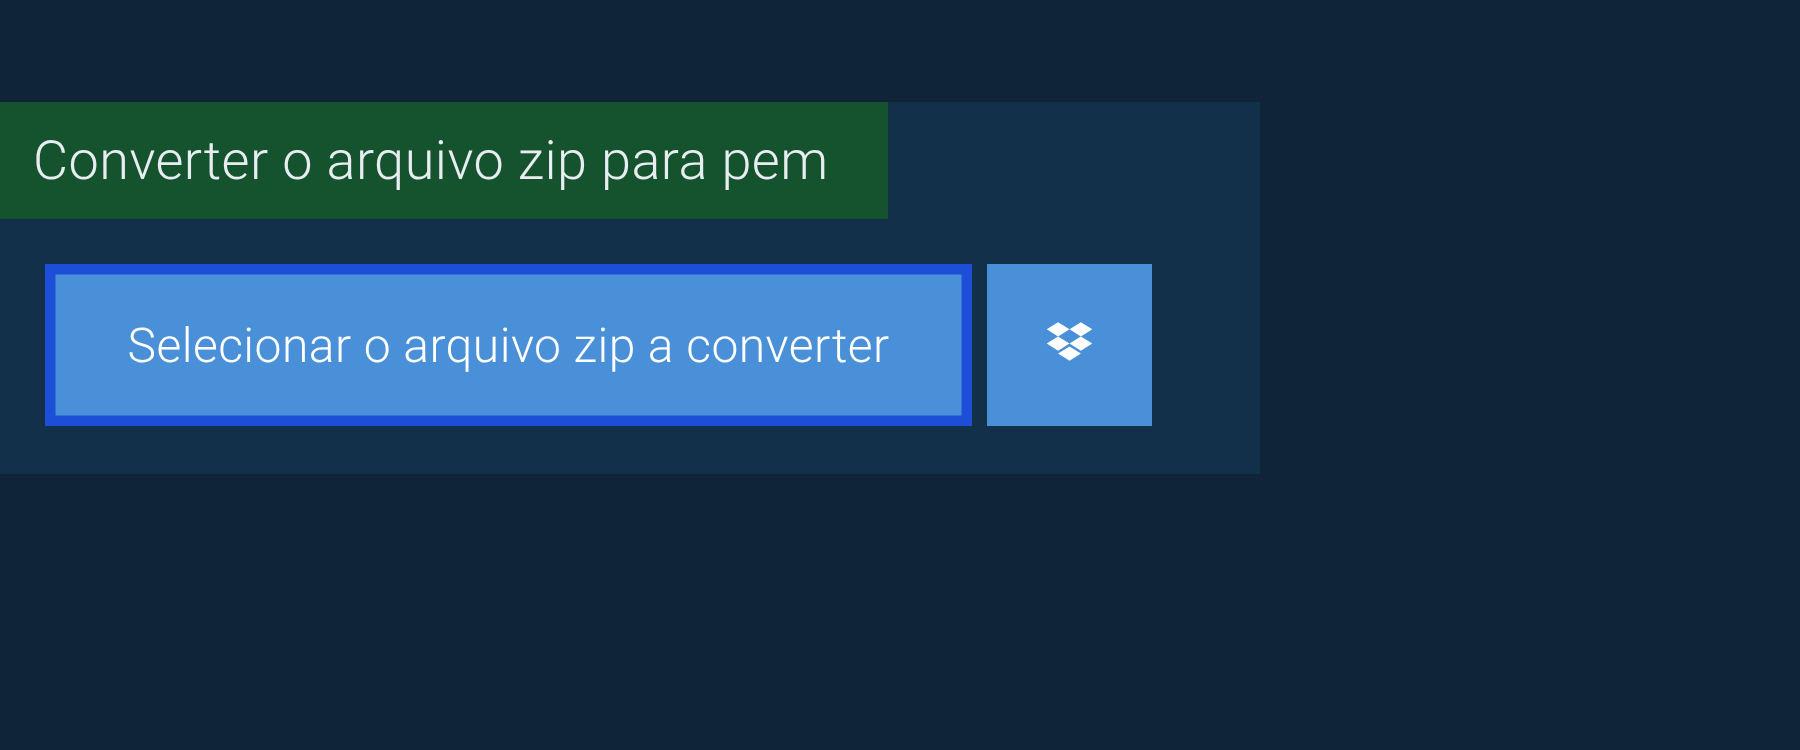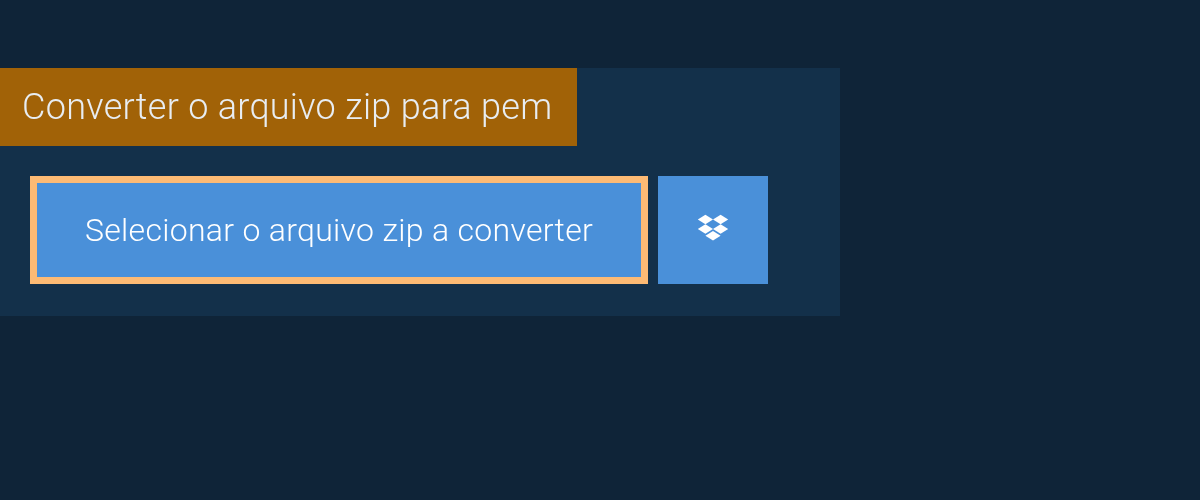--- a/index.html
+++ b/index.html
@@ -16,39 +16,39 @@
       overflow: hidden;
     }
     .panel {
       background: #13304a;
       width: 840px;
       margin-top: 68px;
       margin-left: 0;
       padding-bottom: 32px;
     }
     .title-bar {
-      background: #a16207;
+      background: #14532d;
       display: inline-block;
-      padding: 18px 25px 18px 22px;
+      padding: 18px 40px 18px 22px;
     }
     .title-text {
       color: #e8edf2;
       font-size: 36px;
       font-weight: 300;
       letter-spacing: 0.3px;
     }
     .button-row {
       display: flex;
       align-items: stretch;
       gap: 10px;
       padding: 30px 30px 0 30px;
     }
     .select-button {
       background: #4a90d9;
-      border: 7px solid #fdba74;
+      border: 7px solid #1d4ed8;
       color: #ffffff;
       font-size: 32px;
       font-weight: 300;
       padding: 28px 48px;
       cursor: pointer;
       display: flex;
       align-items: center;
       justify-content: center;
       letter-spacing: 0.3px;
     }

